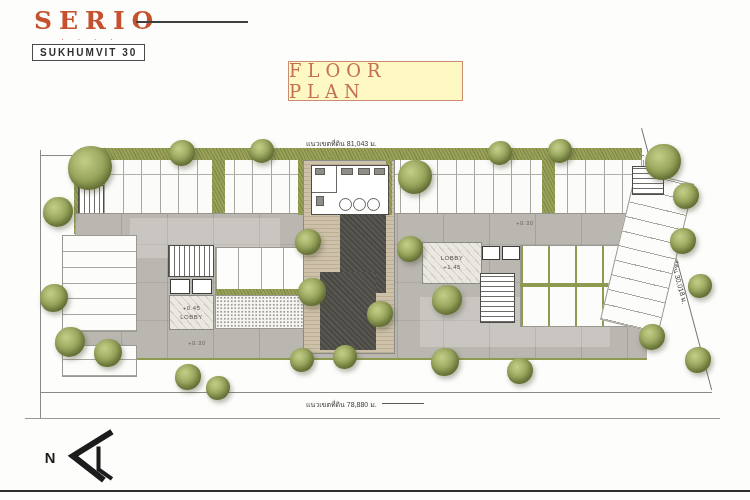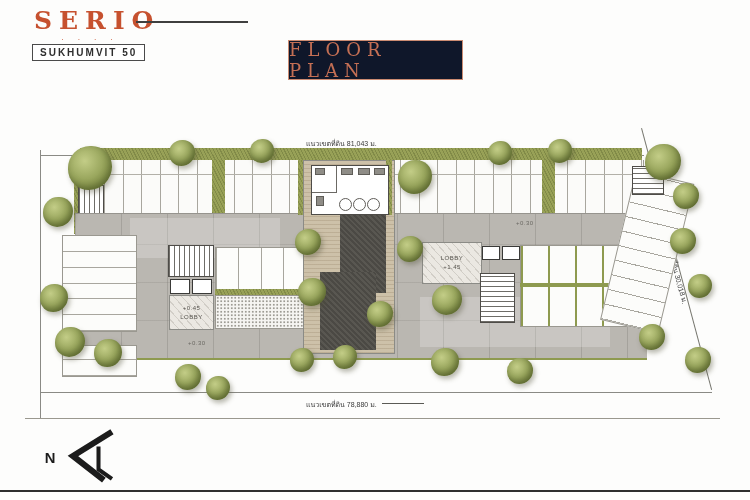--- a/index.html
+++ b/index.html
@@ -7,21 +7,21 @@
   .stage{position:relative;width:750px;height:500px;background:#fdfdfc;overflow:hidden;}
   .abs{position:absolute;}
 
   
   .logo-title{left:34px;top:6px;font-family:"DejaVu Serif",serif;font-weight:bold;
     font-size:25px;letter-spacing:7px;color:#c6512f;}
   .logo-dots{left:36px;top:36px;width:108px;text-align:center;color:#c6512f;font-size:7px;letter-spacing:6px;}
   .logo-sub{left:32px;top:44px;border:1px solid #4a4a4a;padding:2px 7px;background:#fff;
     font-size:10px;letter-spacing:2px;color:#2e2e2e;font-weight:bold;}
   .logo-rule{left:136px;top:21px;width:112px;height:2px;background:#3f3f3f;}
-  .fp-box{left:288px;top:40px;width:173px;height:38px;border:1px solid #cc8c72;background:#0f172a;
+  .fp-box{left:288px;top:61px;width:173px;height:38px;border:1px solid #cc8c72;background:#fef9c3;
     display:flex;align-items:center;justify-content:center;}
   .fp-text{font-family:"DejaVu Serif",serif;font-size:18px;letter-spacing:6px;color:#c46f54;}
 
   
   .caption{left:0;right:0;top:448px;text-align:center;font-size:21px;letter-spacing:7px;color:#8f8f8f;}
   .bottom-rule{left:0;top:490px;width:750px;height:2px;background:#2f2f2f;}
 
   
   .plan{left:30px;top:112px;width:690px;height:320px;}
 
@@ -77,21 +77,21 @@
 
   .north{left:42px;top:426px;}
 </style>
 </head>
 <body>
 
 <div class="stage">
 
   <div class="abs logo-title">SERIO</div>
   <div class="abs logo-dots">· · · ·</div>
-  <div class="abs logo-sub">SUKHUMVIT 50</div>
+  <div class="abs logo-sub">SUKHUMVIT 30</div>
   <div class="abs logo-rule"></div>
   <div class="abs fp-box">
     <span class="fp-text">FLOOR PLAN</span>
   </div>
 
   <div class="abs plan">
 
     <div class="abs vline" style="left:10px;top:38px;height:268px;"></div>
     <div class="abs hline" style="left:10px;top:43px;width:604px;"></div>
     <div class="abs hline" style="left:10px;top:280px;width:672px;"></div>

